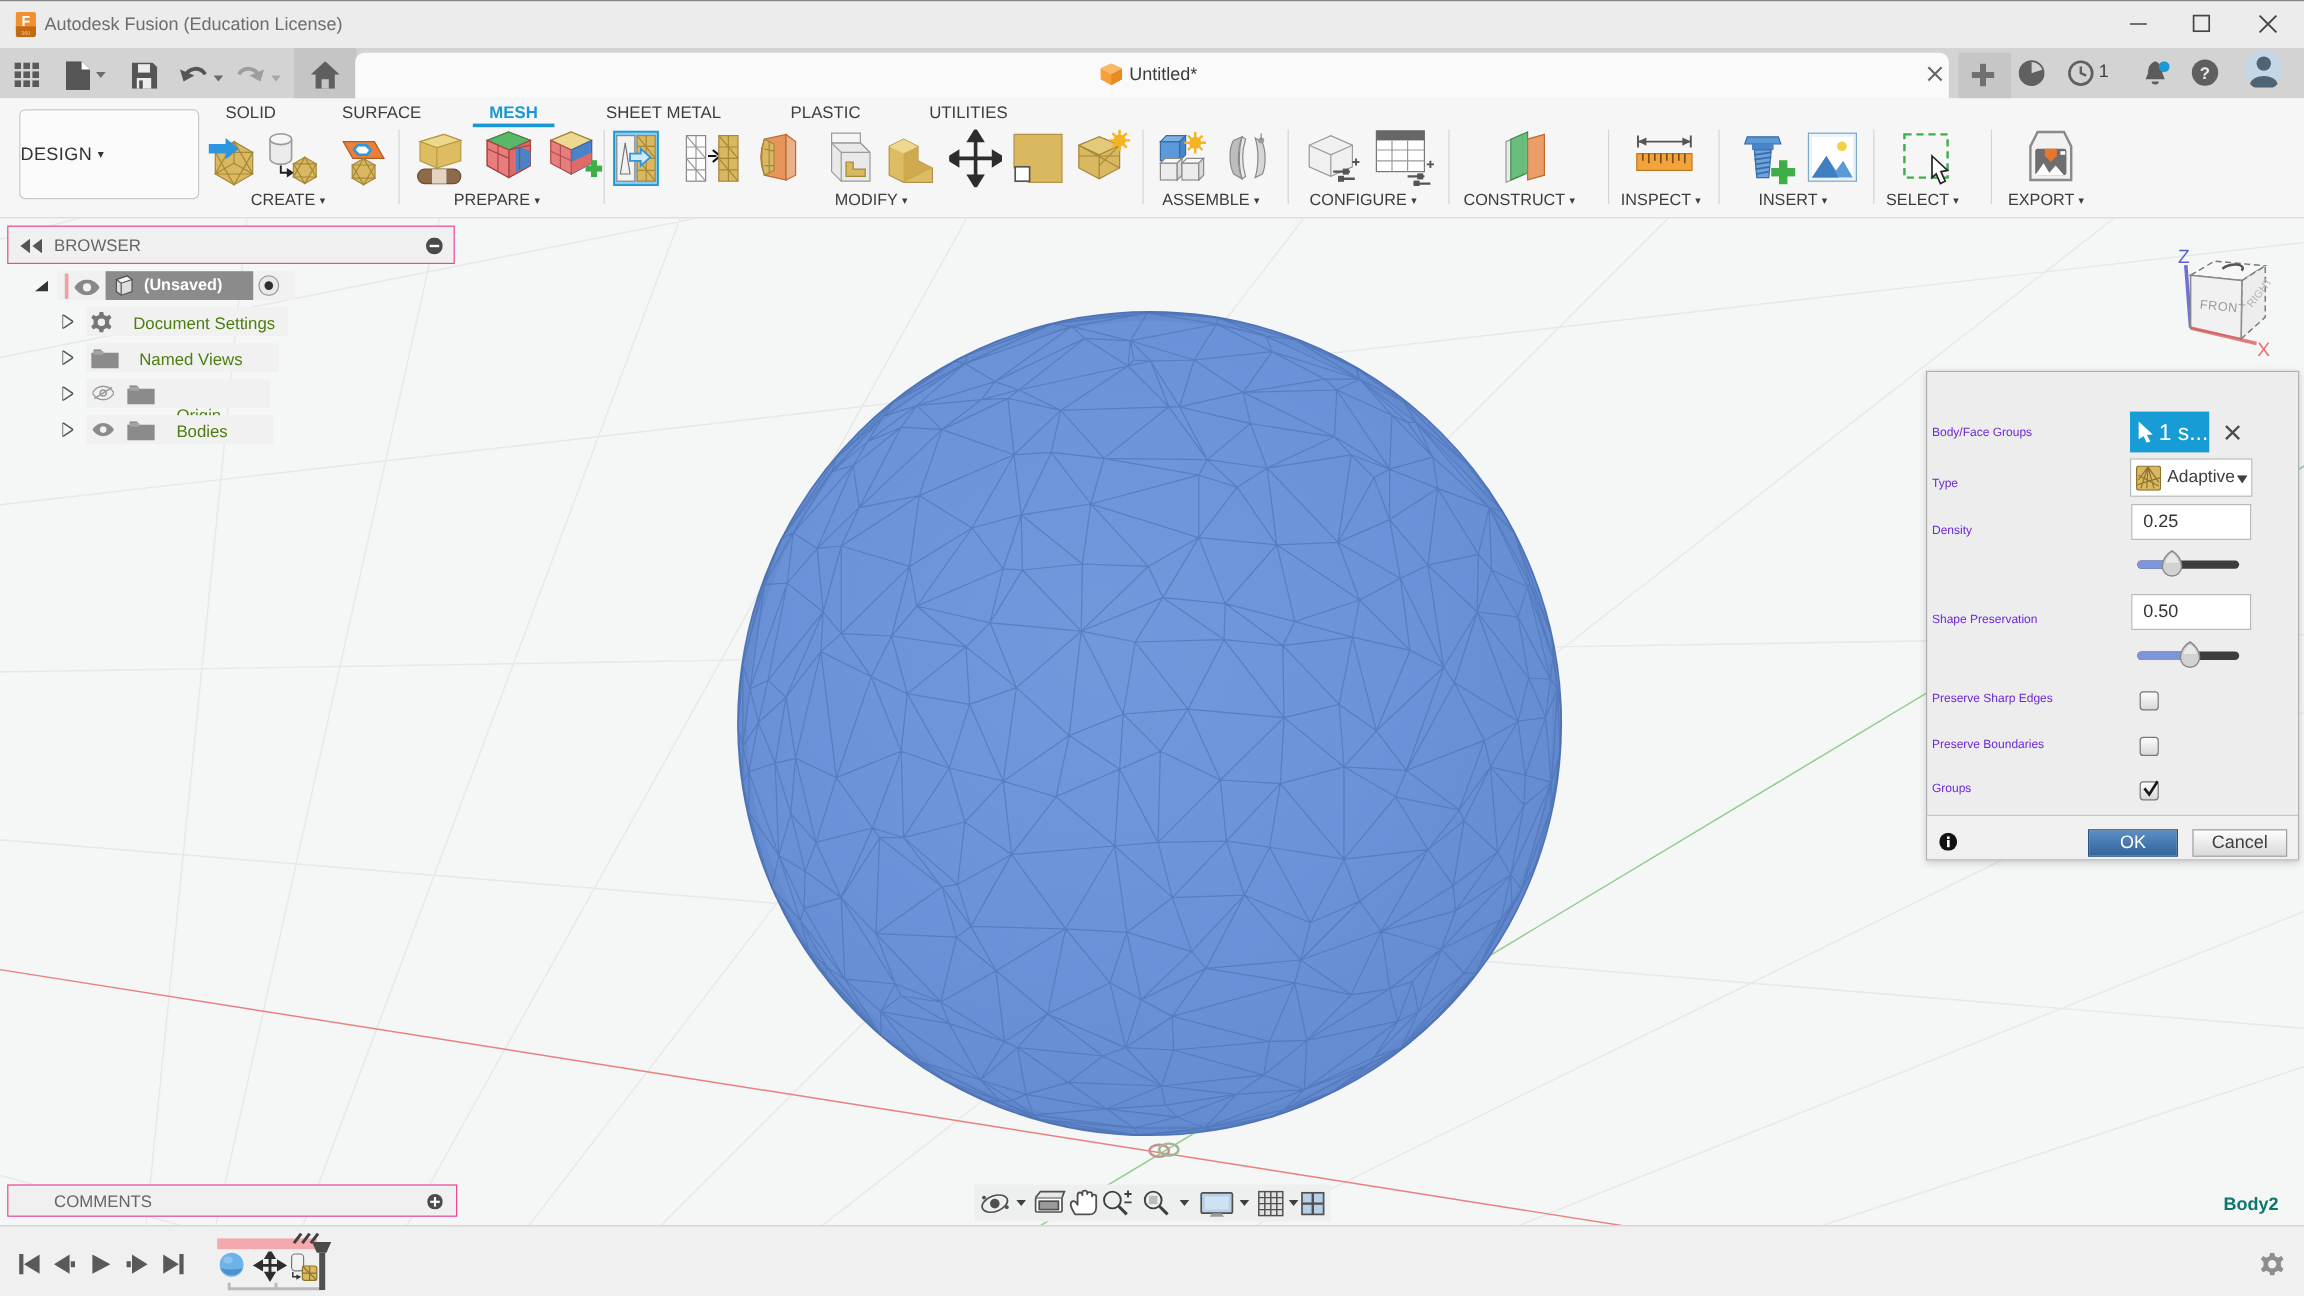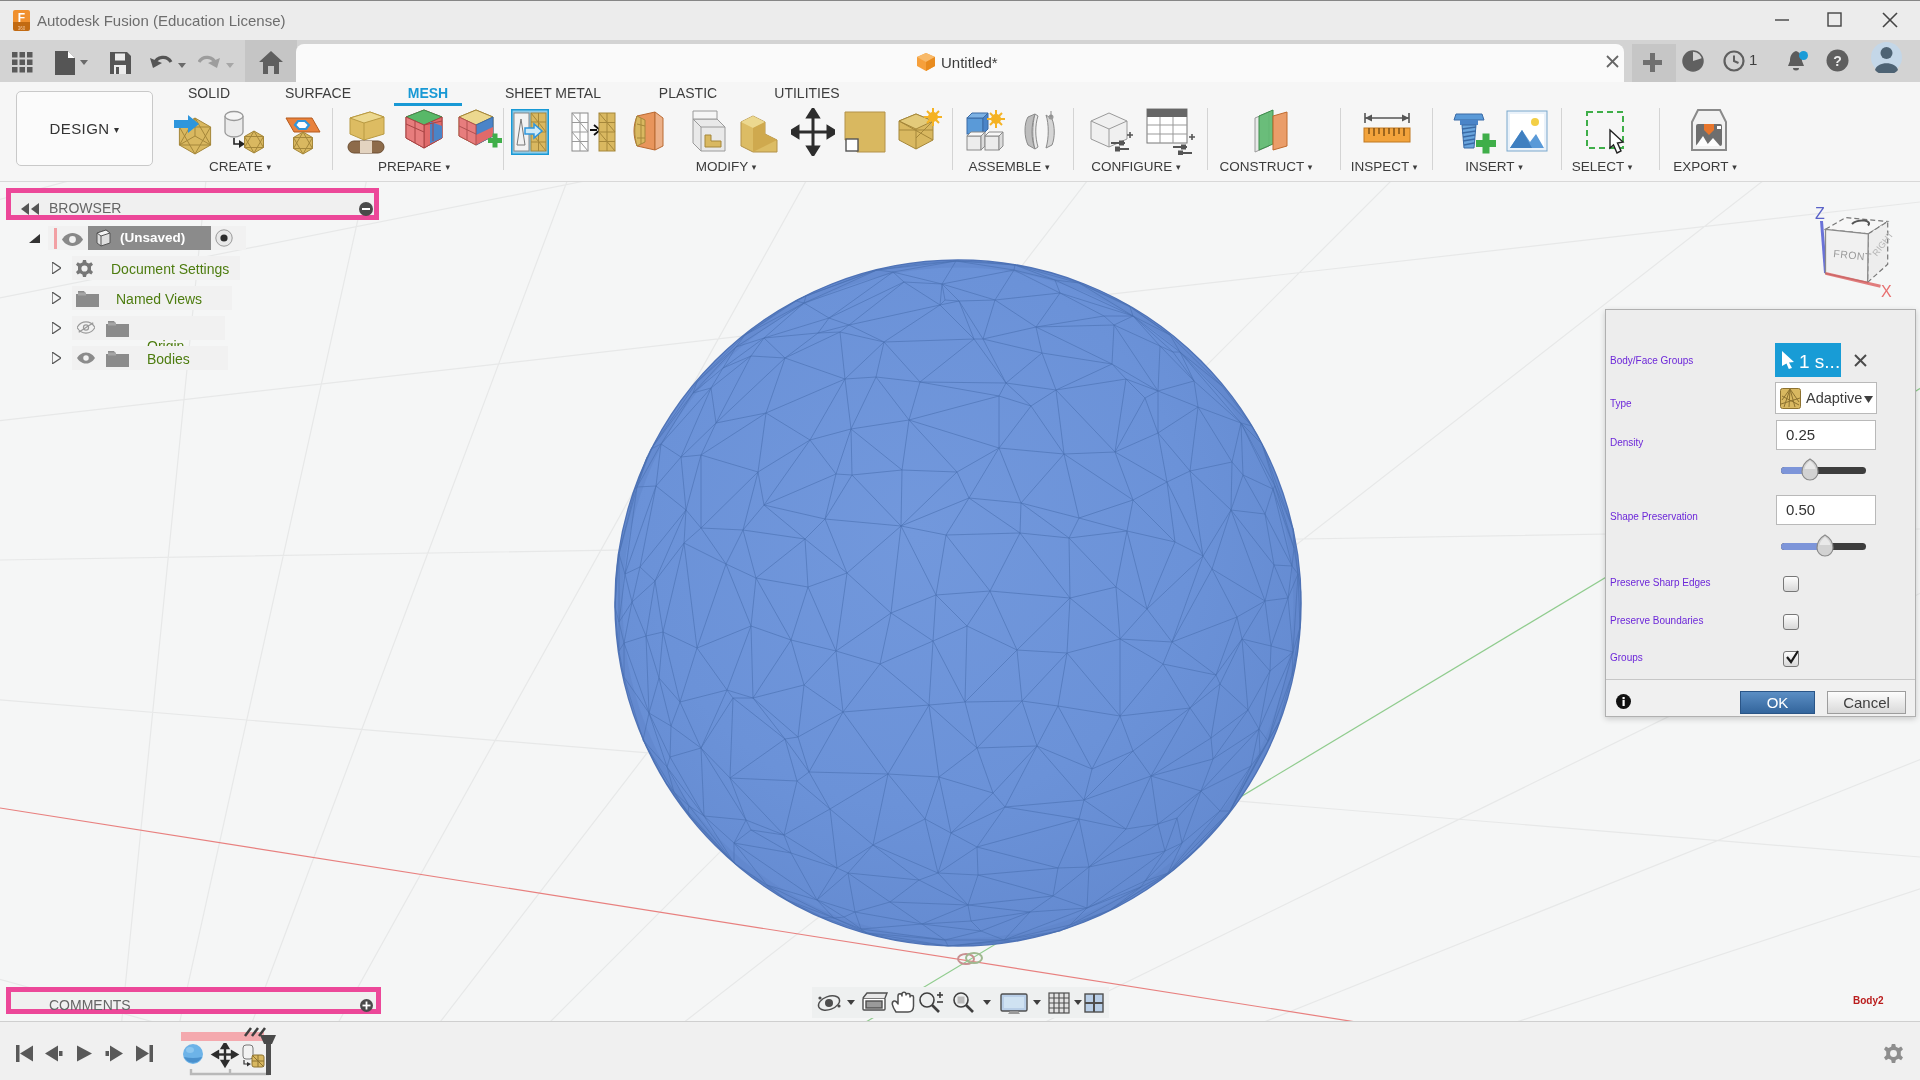--- a/index.html
+++ b/index.html
@@ -6,21 +6,21 @@
 .abs{position:absolute}
 #titlebar{left:0;top:0;width:1920px;height:40px;background:#ececec;border-top:1px solid #868686}
 #toolbar{left:0;top:0;width:0;height:0}
 #ribbon{left:0;top:0;width:0;height:0}
 .tablbl{position:absolute;top:85px;font-size:14px;color:#3d3d3d;transform:translateX(-50%);white-space:nowrap}
 .grplbl{position:absolute;top:159px;font-size:13.5px;color:#3c3c3c;transform:translateX(-50%);white-space:nowrap}
 .grplbl .car{font-size:9px;vertical-align:1px;color:#3c3c3c}
 .vsep{position:absolute;top:108px;height:62px;width:1px;background:#d4d4d4}
 .ic{position:absolute}
 #viewport{left:0;top:182px}
-.panelhdr{background:#f0f0f0;border:5px solid #ec4899;color:#666;font-size:14px}
+.panelhdr{background:#f0f0f0;border:1px solid #ec4899;color:#666;font-size:14px}
 .trirow{position:absolute;height:24px;background:#f1f1f1}
 .treetxt{position:absolute;font-size:14px;color:#4d7c0f;white-space:nowrap}
 #dialog{left:1605px;top:309px;width:311px;height:408px;background:#ededed;border:1px solid #b0b0b0;box-shadow:0 2px 6px rgba(0,0,0,.18)}
 .dlbl{position:absolute;left:4px;font-size:10px;color:#6d28d9;white-space:nowrap}
 .dinput{position:absolute;left:170px;width:100px;height:30px;background:#fff;border:1px solid #b9b9b9;font-size:15px;color:#333;padding-left:9px;line-height:28px}
 .chk{position:absolute;left:177px;width:16px;height:16px;border:1px solid #777;border-radius:3px;background:linear-gradient(#fdfdfd,#d8d8d8)}
 #bottombar{left:0;top:0;width:0;height:0}
 </style></head><body>
 
 <div class="abs" id="titlebar">
@@ -130,21 +130,21 @@
 <div class="abs" id="ribbon">
   <div class="abs" style="left:0;top:82px;width:1920px;height:100px;background:#f6f6f6;border-bottom:1px solid #d8d8d8"></div>
 
   <div class="tablbl" style="left:209px">SOLID</div>
   <div class="tablbl" style="left:318px">SURFACE</div>
   <div class="tablbl" style="left:428px;color:#1899d5;font-weight:bold">MESH</div>
   <div class="tablbl" style="left:553px">SHEET METAL</div>
   <div class="tablbl" style="left:688px">PLASTIC</div>
   <div class="tablbl" style="left:807px">UTILITIES</div>
   <div class="abs" style="left:394px;top:103px;width:68px;height:3px;background:#1899d5"></div>
-  <div class="abs" style="left:16px;top:91px;width:137px;height:75px;background:#fbfbfb;border:1px solid #c9c9c9;border-radius:5px;text-align:center;line-height:73px;font-size:15px;color:#333;letter-spacing:.4px">DESIGN <span style="font-size:10px;vertical-align:1px">▾</span></div>
+  <div class="abs" style="left:16px;top:91px;width:150px;height:75px;background:#fbfbfb;border:1px solid #c9c9c9;border-radius:5px;text-align:left;line-height:73px;font-size:15px;color:#333;letter-spacing:.4px">DESIGN <span style="font-size:10px;vertical-align:1px">▾</span></div>
   <div class="grplbl" style="left:240px">CREATE <span class="car">▾</span></div>
   <div class="grplbl" style="left:414px">PREPARE <span class="car">▾</span></div>
   <div class="grplbl" style="left:726px">MODIFY <span class="car">▾</span></div>
   <div class="grplbl" style="left:1009px">ASSEMBLE <span class="car">▾</span></div>
   <div class="grplbl" style="left:1136px">CONFIGURE <span class="car">▾</span></div>
   <div class="grplbl" style="left:1266px">CONSTRUCT <span class="car">▾</span></div>
   <div class="grplbl" style="left:1384px">INSPECT <span class="car">▾</span></div>
   <div class="grplbl" style="left:1494px">INSERT <span class="car">▾</span></div>
   <div class="grplbl" style="left:1602px">SELECT <span class="car">▾</span></div>
   <div class="grplbl" style="left:1705px">EXPORT <span class="car">▾</span></div>
@@ -634,21 +634,21 @@
       <rect x="234" y="3" width="20" height="20" fill="#e2e2e2"></rect>
       <path d="M234 8 L254 8 M234 13 L254 13 M234 18 L254 18 M239 3 L239 23 M244 3 L244 23 M249 3 L249 23" fill="none"></path>
     </g>
   <path d="M259 10 L267 10 L263 15 Z" fill="#3f3f3f"></path>
   <g stroke="#4f4f4f" stroke-width="1.4">
       <rect x="270" y="4" width="18" height="18" fill="#b9cfe8"></rect>
       <path d="M270 13 L288 13 M279 4 L279 22" stroke-width="2" fill="none"></path>
     </g>
     <path d="M292 10 L292 10 L299 10 L295.5 15 Z" fill="#3f3f3f"></path>
 </svg>
-<div class="abs" style="left:1853px;top:995px;font-size:10px;font-weight:bold;color:#b91c1c">Body2</div>
+<div class="abs" style="left:1853px;top:995px;font-size:15px;font-weight:bold;color:#0f766e">Body2</div>
 <svg class="abs" style="left:1795px;top:195px" width="120" height="110" viewBox="0 0 120 110">
   <text x="20" y="24" font-size="16" fill="#5a62c8" font-family="Liberation Sans">Z</text>
   <line x1="26.5" y1="26" x2="30.5" y2="78" stroke="#6a72d8" stroke-width="3"></line>
   <path d="M30.5 34.3 L50.6 22.6 L92.7 26.5 L73.3 38.8 Z" fill="#f7f7f7" stroke="#777" stroke-width="1.2" stroke-dasharray="5 3"></path>
   <path d="M73.3 38.8 L92.7 26.5 L92.7 69.3 L72.6 87.4 Z" fill="#ededed" stroke="#777" stroke-width="1.2" stroke-dasharray="5 3"></path>
   <path d="M30.5 34.3 L73.3 38.8 L72.6 87.4 L30.5 78.4 Z" fill="#f1f1f1" stroke="#8a8a8a" stroke-width="1.3"></path>
   <path d="M57 29 a9 4 -10 0 1 16 1.5" fill="none" stroke="#555" stroke-width="2"></path>
   <text x="38" y="62" font-size="10.5" fill="#9a9a9a" transform="rotate(6 38 62)" font-family="Liberation Sans" letter-spacing="0.5">FRONT</text>
   <text x="75" y="60" font-size="9" fill="#b5b5b5" transform="rotate(-52 80 54)" font-family="Liberation Sans">RIGHT</text>
   <line x1="30.5" y1="78.4" x2="85.5" y2="91.3" stroke="#dd5f5f" stroke-width="3" opacity="0.8"></line>

